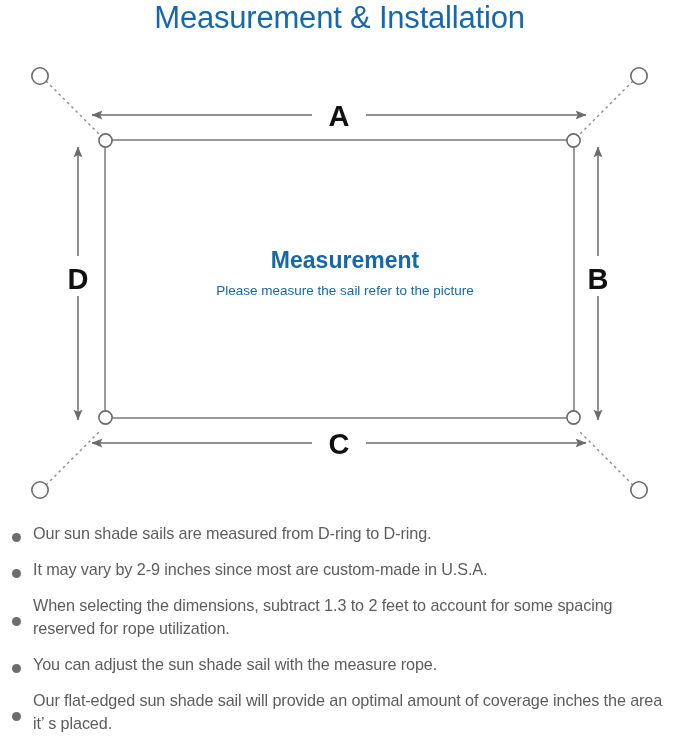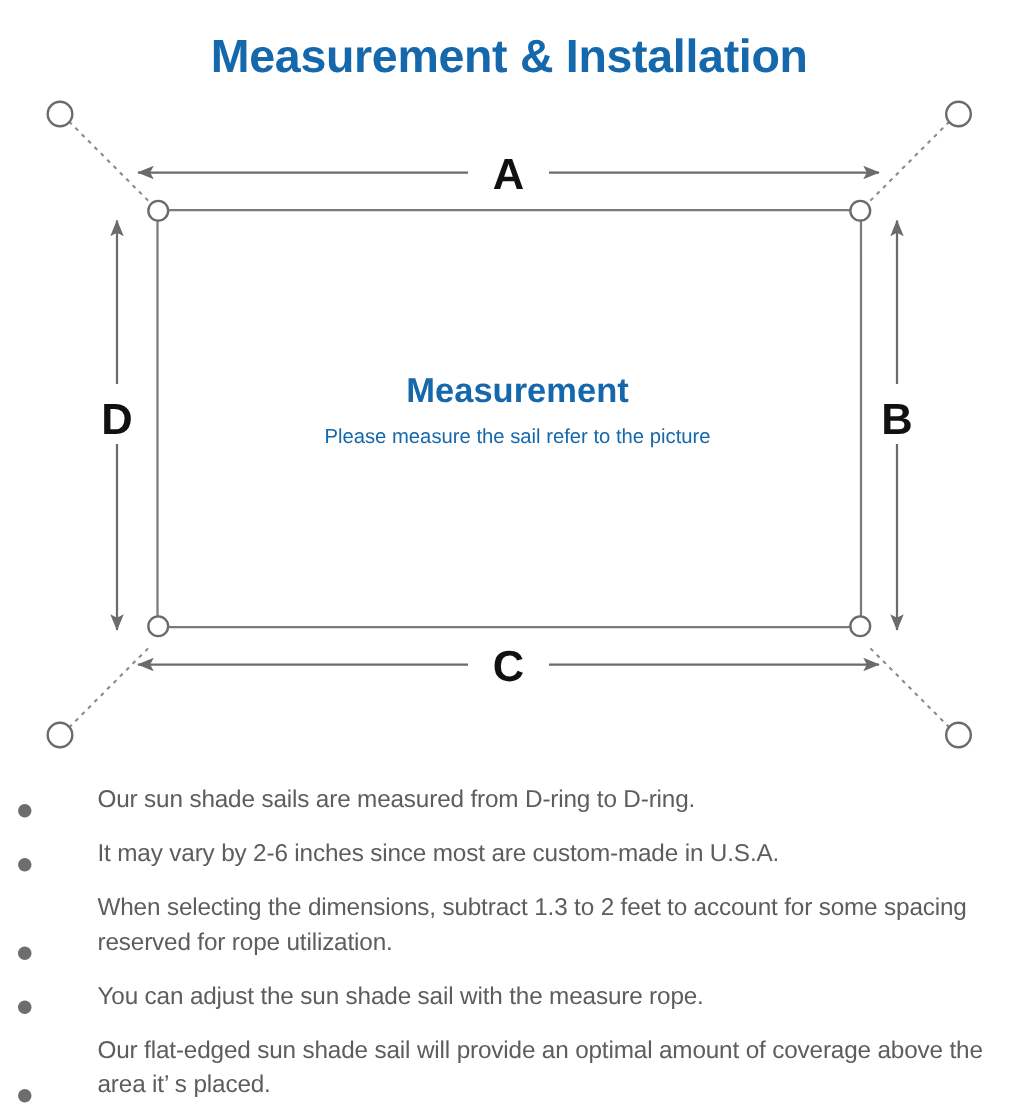--- a/index.html
+++ b/index.html
@@ -10,25 +10,25 @@
   body {
     width: 679px;
     height: 739px;
     position: relative;
     font-family: "Liberation Sans", sans-serif;
     overflow: hidden;
   }
   #page-title {
     position: absolute;
     left: 0;
-    top: 20px;
+    top: 0;
     width: 679px;
     text-align: center;
     font-size: 31px;
-    font-weight: bold;
+    font-weight: normal;
     color: #1568ab;
     letter-spacing: -0.2px;
     line-height: 36px;
   }
   #diagram-wrap {
     position: absolute;
     left: 0;
     top: 48px;
     width: 679px;
     height: 470px;
@@ -55,24 +55,23 @@
   }
   #bullet-list {
     position: absolute;
     left: 0;
     top: 522px;
     width: 679px;
   }
   .bullet-row {
     position: relative;
     display: flex;
-    align-items: flex-end;
+    align-items: center;
     padding: 0 14px 0 12px;
     margin-bottom: 13px;
-    gap: 32px;
   }
   .bullet-dot {
     flex: 0 0 auto;
     width: 9px;
     height: 9px;
     border-radius: 50%;
     background: #6d6d6d;
     margin-top: 8px;
     margin-right: 12px;
   }
@@ -153,27 +152,27 @@
   </svg>
 </div>
 
 <div id="bullet-list">
   <div class="bullet-row">
     <span class="bullet-dot"></span>
     <span class="bullet-text">Our sun shade sails are measured from D-ring to D-ring.</span>
   </div>
   <div class="bullet-row">
     <span class="bullet-dot"></span>
-    <span class="bullet-text">It may vary by 2-6 inches since most are custom-made in U.S.A.</span>
+    <span class="bullet-text">It may vary by 2-9 inches since most are custom-made in U.S.A.</span>
   </div>
   <div class="bullet-row">
     <span class="bullet-dot"></span>
     <span class="bullet-text">When selecting the dimensions, subtract 1.3 to 2 feet to account for some spacing reserved for rope utilization.</span>
   </div>
   <div class="bullet-row">
     <span class="bullet-dot"></span>
     <span class="bullet-text">You can adjust the sun shade sail with the measure rope.</span>
   </div>
   <div class="bullet-row">
     <span class="bullet-dot"></span>
-    <span class="bullet-text">Our flat-edged sun shade sail will provide an optimal amount of coverage above the area it’ s placed.</span>
+    <span class="bullet-text">Our flat-edged sun shade sail will provide an optimal amount of coverage inches the area it’ s placed.</span>
   </div>
 </div>
 
 </body></html>

